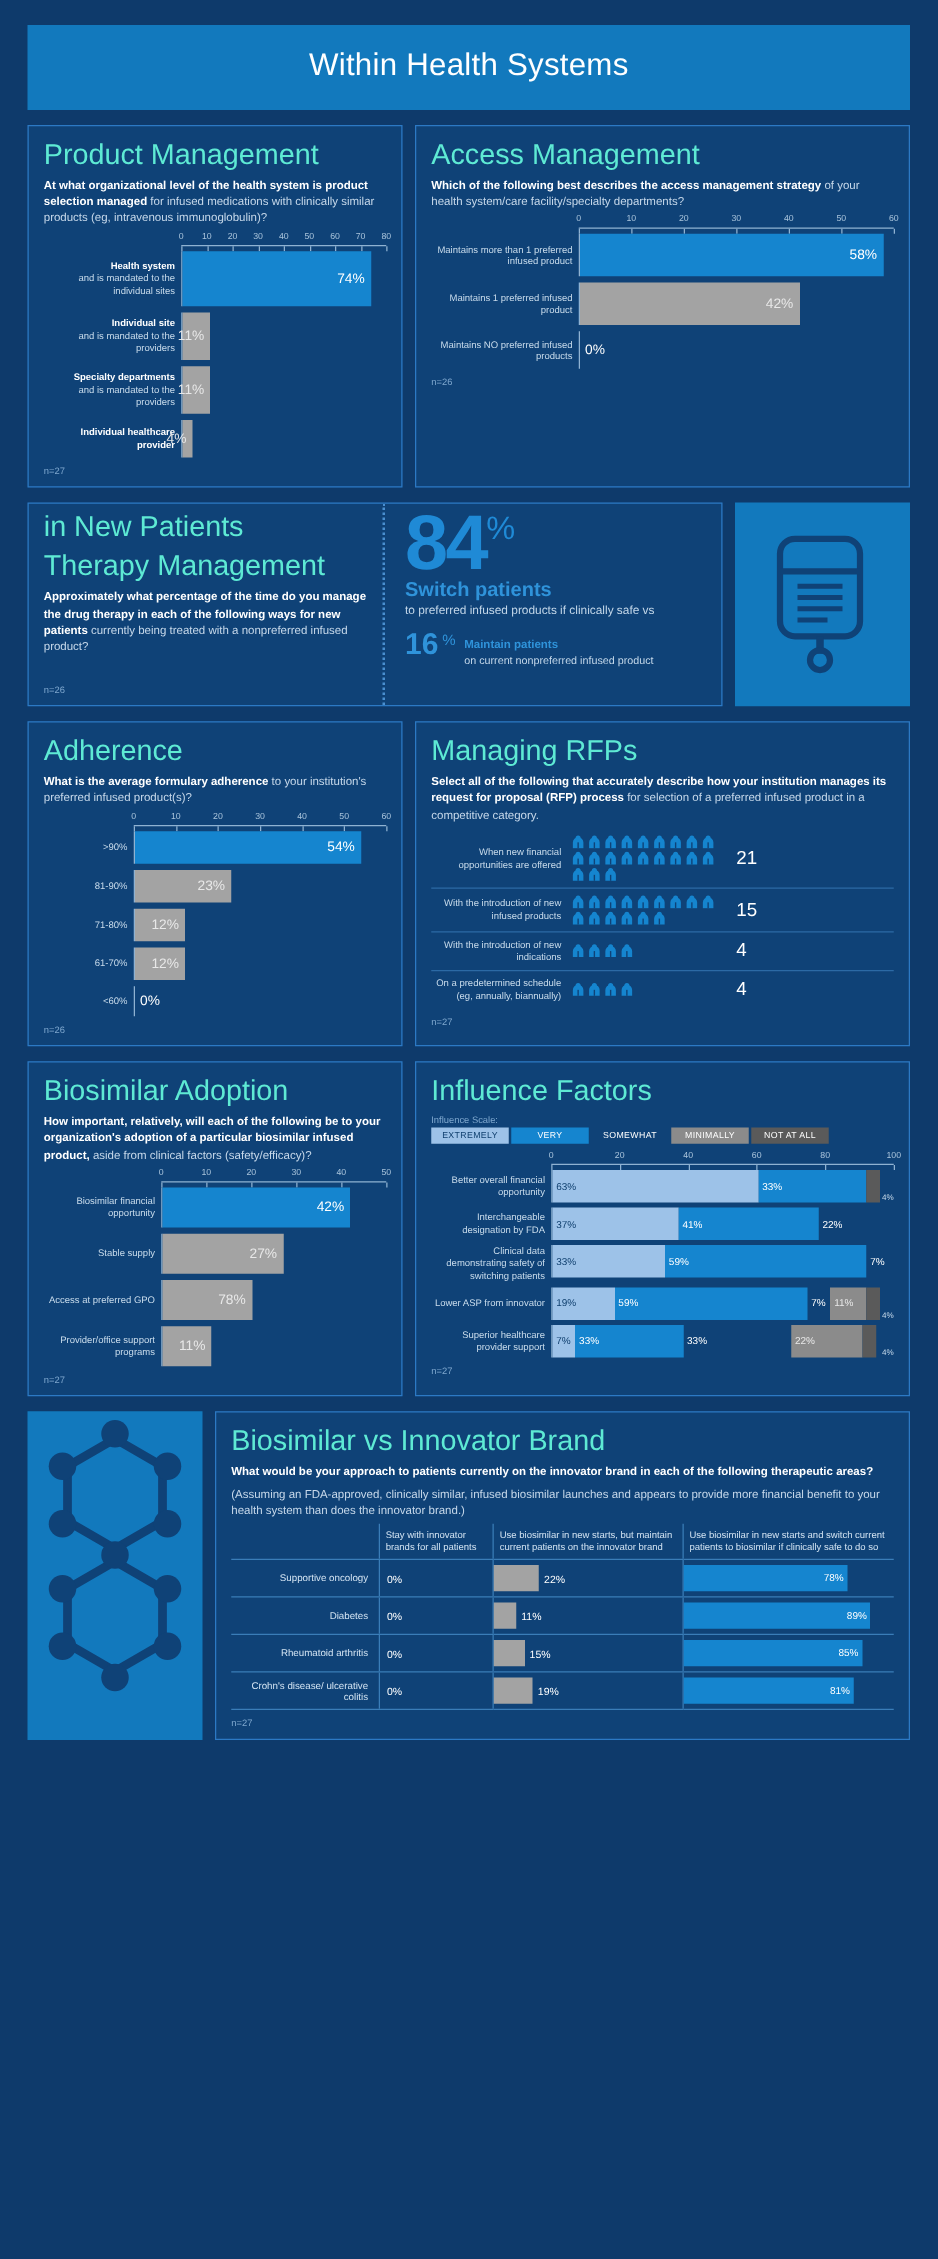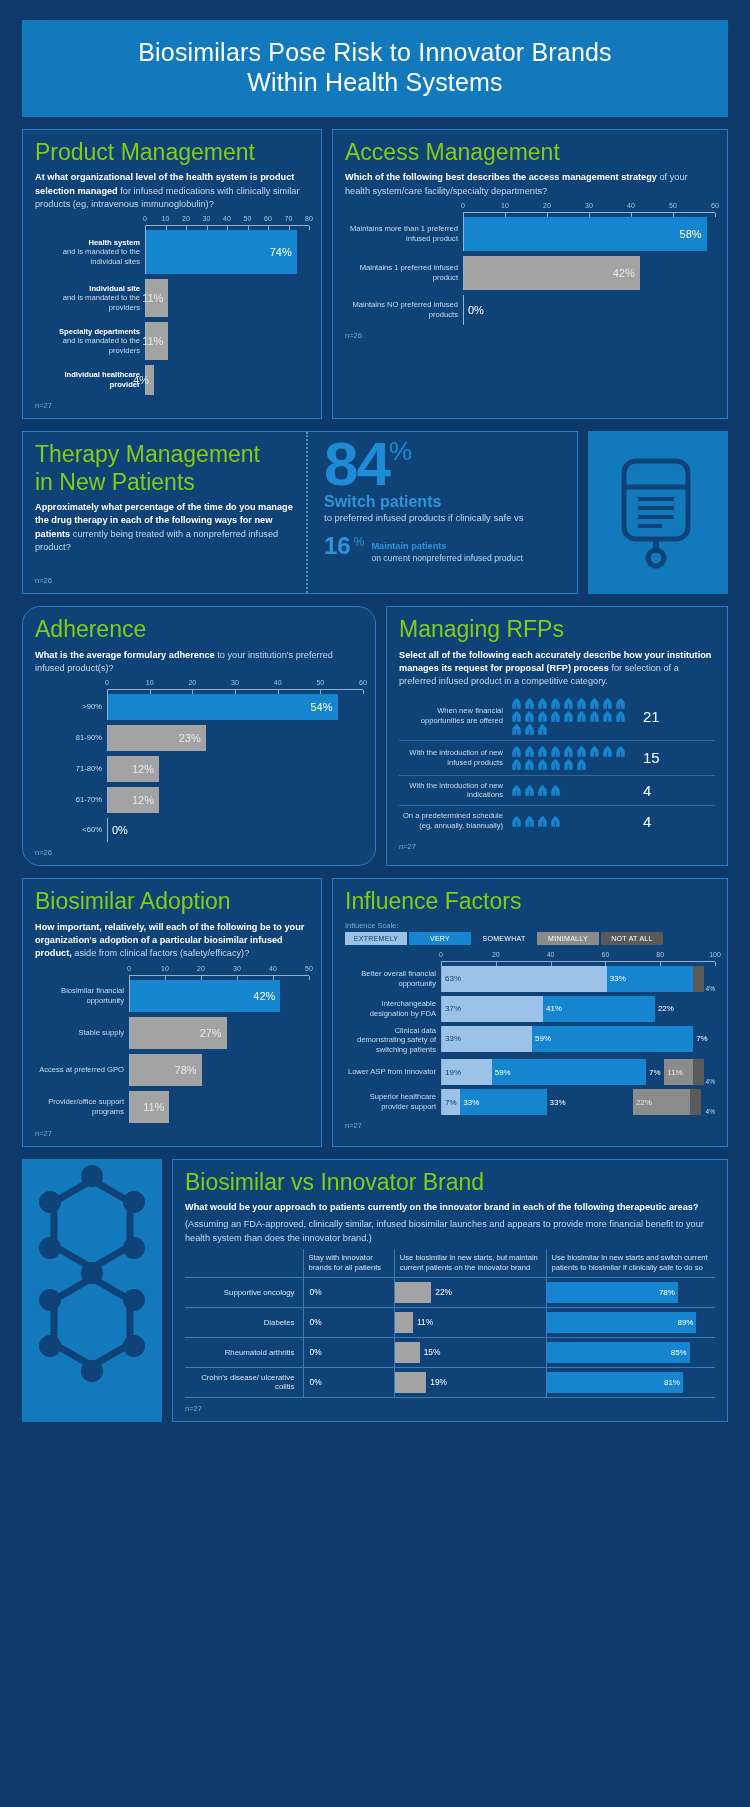--- a/index.html
+++ b/index.html
@@ -24,21 +24,21 @@
   
   .row { display: flex; gap: 10px; margin-bottom: 12px; }
   .panel {
     border: 1px solid #2c79c4;
     background: #0f4277;
     padding: 10px 12px 8px 12px;
     position: relative;
   }
   .p-head {
     font-size: 23px;
-    color: #84cc16;
+    color: #5eead4;
     font-weight: 400;
     line-height: 1.1;
     margin-bottom: 6px;
   }
   .p-q { font-size: 9.2px; line-height: 1.45; color: #c6d8ea; margin-bottom: 4px; }
   .p-q b { color: #ffffff; font-weight: bold; }
   .nval { font-size: 7.5px; color: #7fa8cf; margin-top: 6px; }
 
   
   .chart { position: relative; }
@@ -141,21 +141,20 @@
   .cellbar .lbl0 { padding-left: 6px; font-size: 8.4px; color: #ffffff; }
 
   .hex-box { width: 140px; background: #1279bd; display:flex; align-items:center; justify-content:center; }
 </style>
 </head>
 <body>
 
 <div class="page">
 
   <div class="title-bar">
-    <div class="t-line">Biosimilars Pose Risk to Innovator Brands</div>
     <div class="t-line">Within Health Systems</div>
   </div>
 
   <div class="row">
     <div class="panel" style="width:300px;">
       <div class="p-head">Product Management</div>
       <div class="p-q">
         <b>At what organizational level of the health system is product selection managed</b><span> for infused medications with clinically similar products (eg, intravenous immunoglobulin)?</span>
       </div>
       <div class="chart" id="pm-chart">
@@ -278,22 +277,22 @@
           </div>
         </div>
       <div class="nval">n=26</div>
     </div>
   </div>
 
   <div class="row">
     <div class="panel" style="flex:1; padding:0;">
       <div class="therapy">
         <div class="therapy-left" style="padding:10px 12px 8px 12px;">
+          <div class="p-head" style="margin-top:-4px;">in New Patients</div>
           <div class="p-head">Therapy Management</div>
-          <div class="p-head" style="margin-top:-4px;">in New Patients</div>
           <div class="p-q" style="margin-top:6px;">
             <b>Approximately what percentage of the time do you manage the drug therapy in each of the following ways for new patients</b><span> currently being treated with a nonpreferred infused product?</span>
           </div>
           <div class="nval" style="margin-top:22px;">n=26</div>
         </div>
         <div class="therapy-mid">
           <div class="big-stat">
             <span class="big-num">84</span>
             <span class="big-pct">%</span>
           </div>
@@ -318,21 +317,21 @@
         <rect x="28" y="53" width="36" height="4" fill="#0f4277"></rect>
         <rect x="28" y="62" width="36" height="4" fill="#0f4277"></rect>
         <rect x="28" y="71" width="24" height="4" fill="#0f4277"></rect>
         <rect x="43" y="86" width="6" height="14" fill="#0f4277"></rect>
         <circle cx="46" cy="105" r="8" fill="none" stroke="#0f4277" stroke-width="5"></circle>
       </svg>
     </div>
   </div>
 
   <div class="row">
-    <div class="panel" style="width:354px;border-radius:18px;">
+    <div class="panel" style="width:300px;">
       <div class="p-head">Adherence</div>
       <div class="p-q">
         <b>What is the average formulary adherence</b><span> to your institution's preferred infused product(s)?</span>
       </div>
       <div class="chart" id="ad-chart">
           <div class="axis-row">
             <div style="width:72px"></div>
             <div style="flex:1">
               <div class="axis-labels">
                 <span style="left:0%">0</span>
@@ -393,21 +392,21 @@
               <span style="position:absolute;left:4px;top:50%;transform:translateY(-50%);font-size:11px;color:#fff">0%</span>
             </div>
           </div>
         </div>
       <div class="nval">n=26</div>
     </div>
 
     <div class="panel" style="flex:1;">
       <div class="p-head">Managing RFPs</div>
       <div class="p-q">
-        <b>Select all of the following each accurately describe how your institution manages its request for proposal (RFP) process</b><span> for selection of a preferred infused product in a competitive category.</span>
+        <b>Select all of the following that accurately describe how your institution manages its request for proposal (RFP) process</b><span> for selection of a preferred infused product in a competitive category.</span>
       </div>
       <div id="rfp-list">
           <div class="rfp-row">
             <div class="rfp-label">When new financial opportunities are offered</div>
             <div class="pictos">
               <svg class="picto" viewBox="0 0 12 12">
                 <circle cx="6" cy="2.6" r="2.2" fill="#1585cf"></circle>
                 <path d="M1.4 11.6 V6.6 a4.6 4.6 0 0 1 9.2 0 v5 z" fill="#1585cf"></path>
                 <rect x="5.4" y="6.4" width="1.2" height="5.2" fill="#0f4277"></rect>
               </svg>

